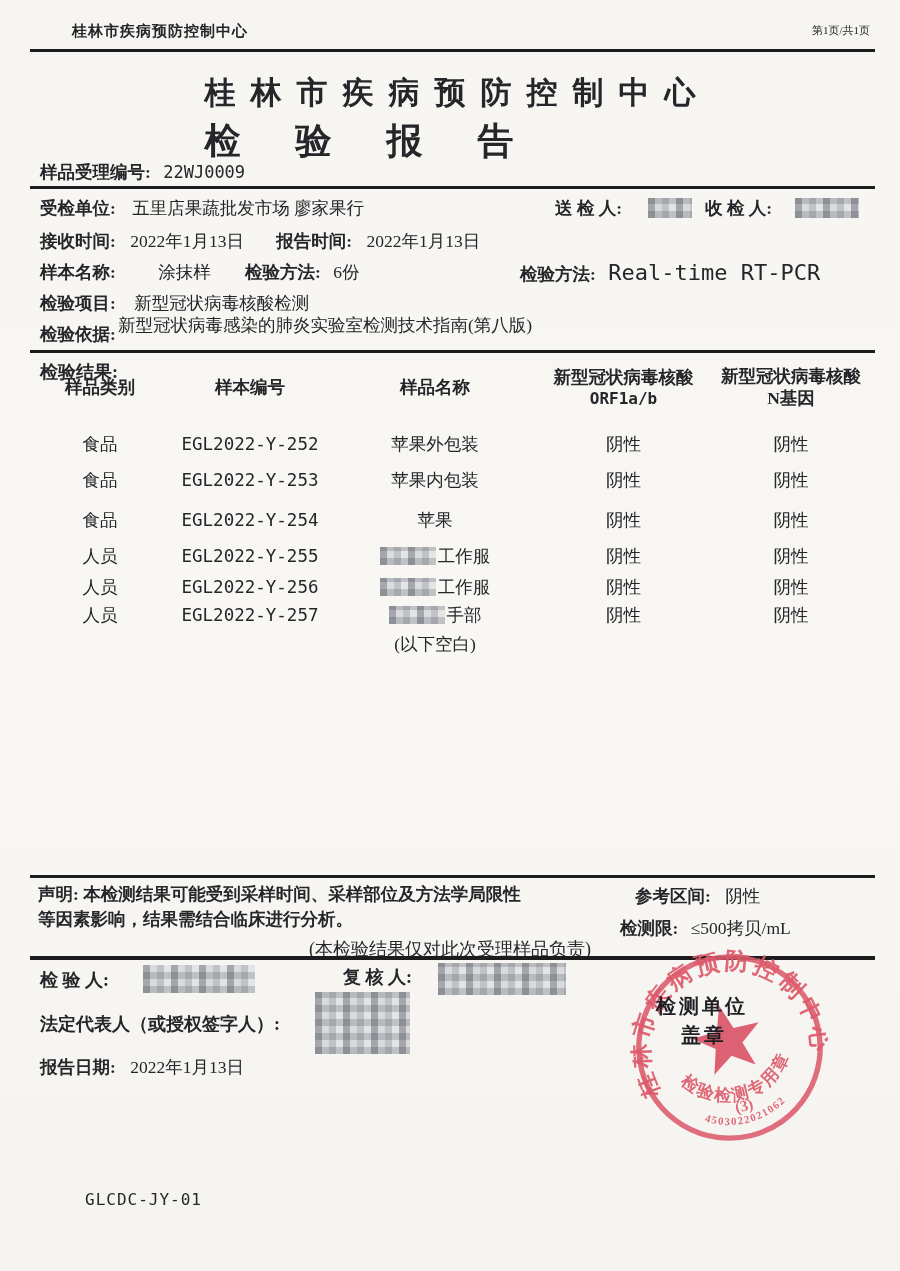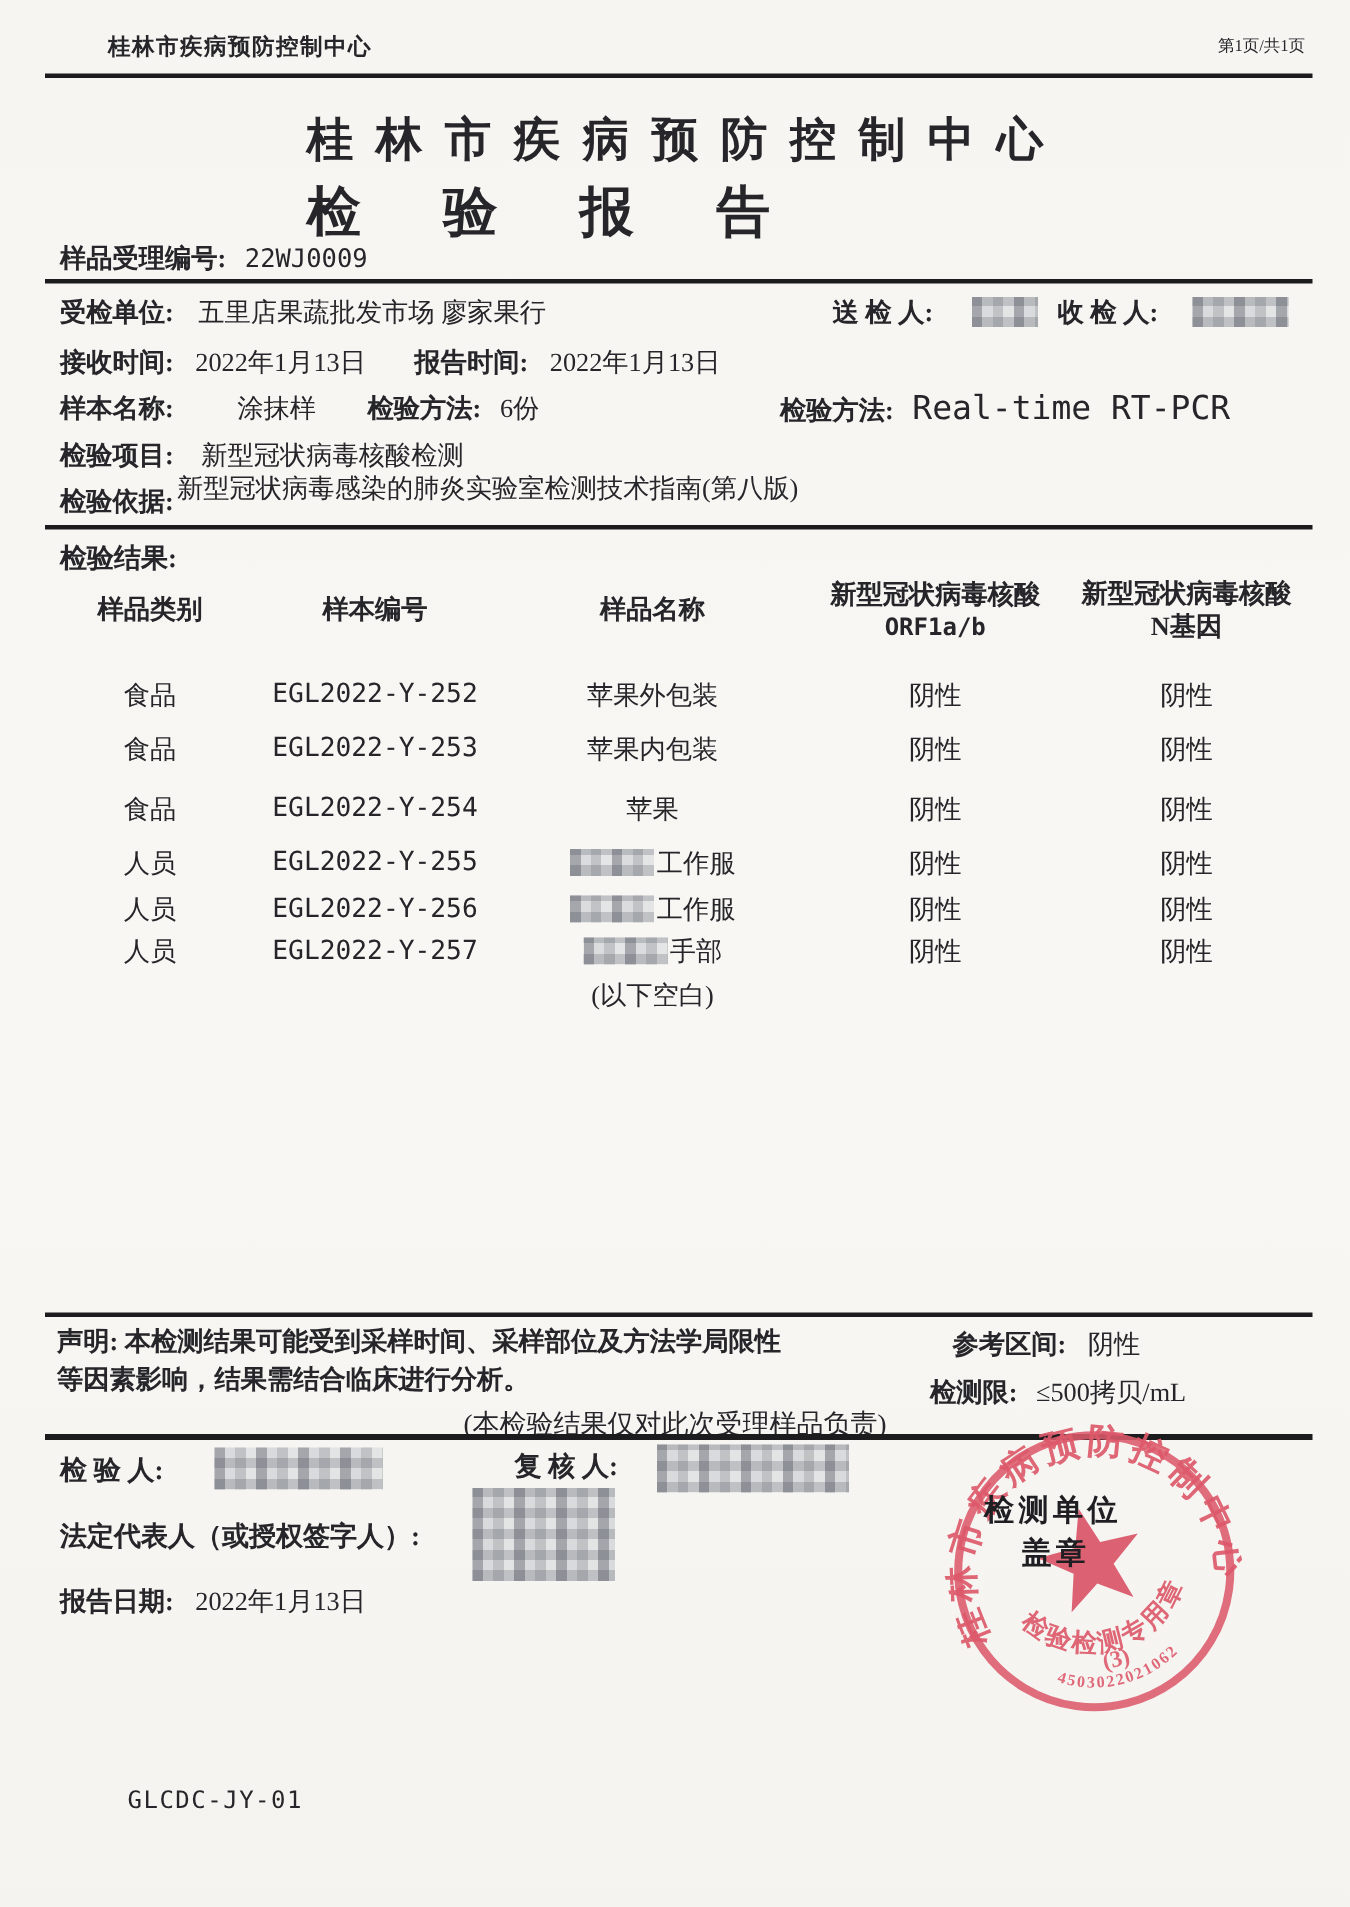--- a/index.html
+++ b/index.html
@@ -98,21 +98,21 @@
     <span style="margin-left:14px;font-family:Liberation Serif, serif;">新型冠状病毒核酸检测</span>
   </div>
 
   <div class="abs fld lbl" style="left:40px;top:322px;">检验依据:</div>
   <div class="abs fld" style="left:118px;top:313px;">新型冠状病毒感染的肺炎实验室检测技术指南(第八版)</div>
 
   <div class="hline" style="top:350px;height:3px;"></div>
 
   <div class="abs fld lbl" style="left:40px;top:360px;font-size:18px;">检验结果:</div>
 
-  <div class="abs rtable" style="top:385px;">
+  <div class="abs rtable" style="top:366px;">
     <div class="trow thead">
       <div>样品类别</div>
       <div>样本编号</div>
       <div>样品名称</div>
       <div>
         <div>新型冠状病毒核酸</div>
         <div class="mono" style="font-size:16px;font-weight:600;">ORF1a/b</div>
       </div>
       <div>
         <div>新型冠状病毒核酸</div>

